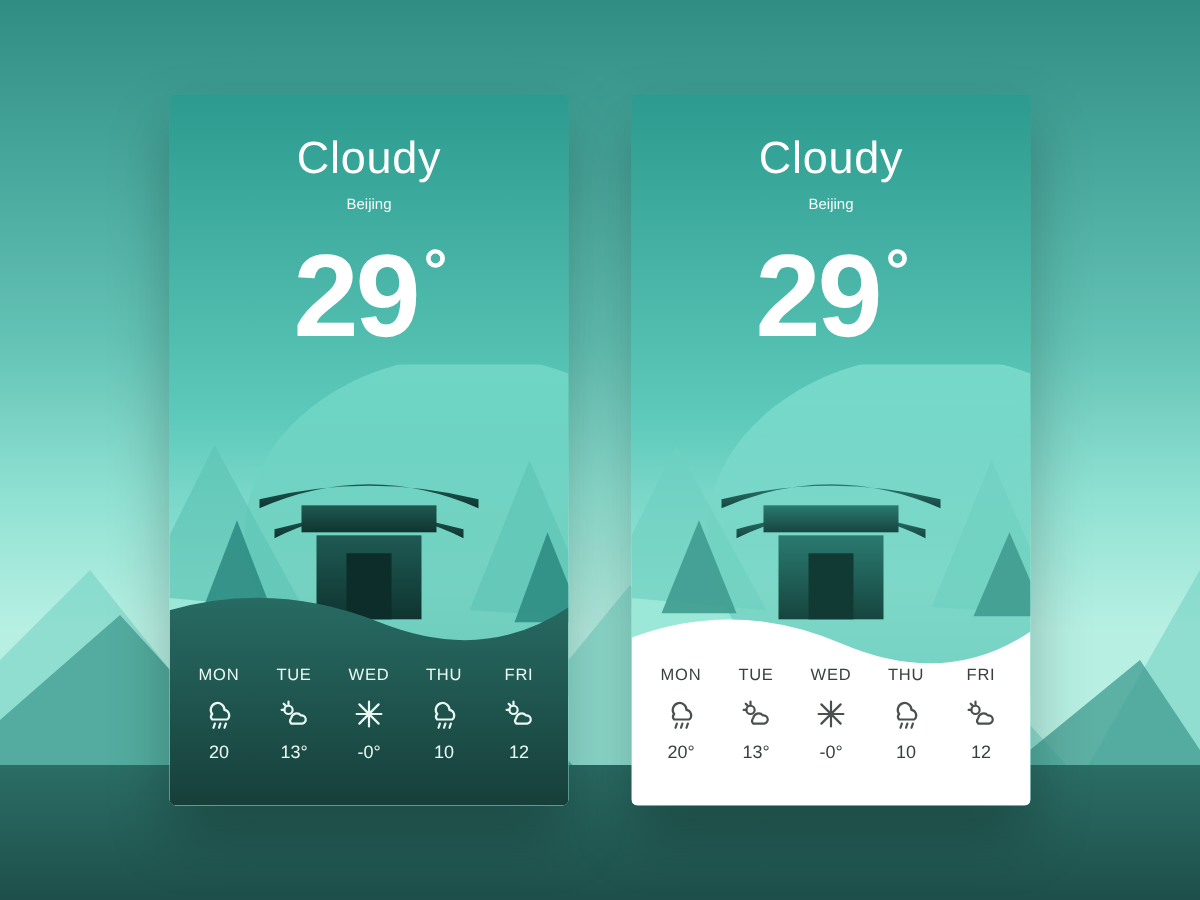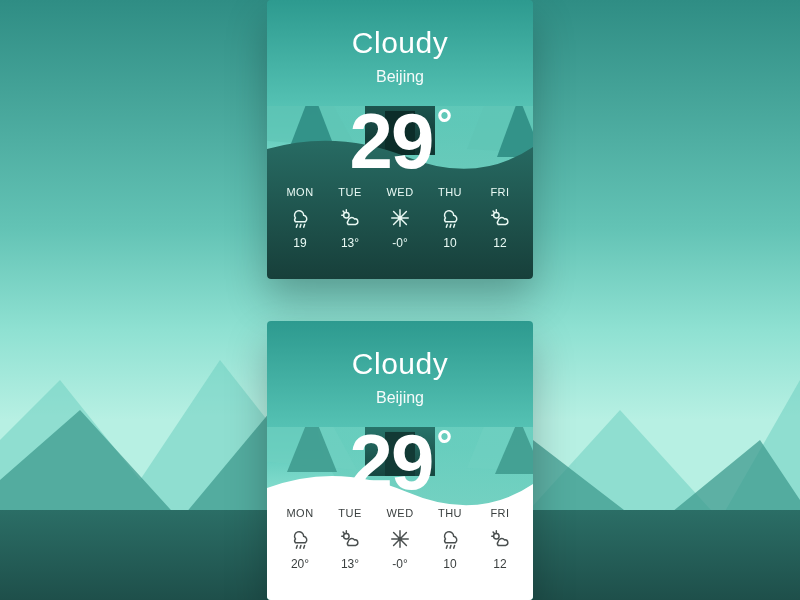--- a/index.html
+++ b/index.html
@@ -12,33 +12,33 @@
     background: linear-gradient(180deg, #2f8d84 0%, #63c3b5 38%, #8fe1d2 55%, #b7f0e3 70%);
   }
   .bg-mountains, .bg-ground { position: absolute; left: 0; right: 0; }
   .bg-mountains { bottom: 60px; height: 220px; }
   .bg-ground {
     bottom: 0; height: 90px;
     background: linear-gradient(180deg, #2b6e66 0%, #1e4f4a 100%);
   }
 
   
-  .cards { position: absolute; inset: 0; display: flex; justify-content: center; align-items: center; gap: 42px; flex-direction: column; }
+  .cards { position: absolute; inset: 0; display: flex; justify-content: center; align-items: center; gap: 42px; }
   .card {
     width: 266px; height: 474px; border-radius: 4px; overflow: hidden;
     box-shadow: 0 20px 40px rgba(0,0,0,.25);
     position: relative; color: #fff;
     background: linear-gradient(180deg, #2d9a8f 0%, #5cc9ba 45%, #9be8d9 70%);
   }
   .card .sky { position:absolute; inset:0; }
   .card svg.scene { position:absolute; left:0; bottom:0; width:100%; height: 62%; display:block; }
 
   .card .head { position: relative; z-index: 3; text-align: center; padding-top: 26px; font-weight: 300; }
   .condition { font-size: 30px; letter-spacing: .5px; }
-  .city { font-size: 16px; margin-top: 8px; opacity: .95; }
+  .city { font-size: 10px; margin-top: 8px; opacity: .95; }
   .temp { font-size: 78px; font-weight: 700; margin-top: 10px; letter-spacing: -2px; }
   .temp .deg { font-size: 40px; vertical-align: 30px; margin-left: 4px; }
 
   
   .forecast {
     position: absolute; left: 0; right: 0; bottom: 0;
     height: 118px; z-index: 4;
     display: flex; justify-content: space-around; align-items: center;
     padding: 10px 8px 14px;
   }
@@ -115,21 +115,21 @@
 
     <div class="forecast">
       <div class="day">
         <div class="lbl">MON</div>
         <div class="ico">
             <svg viewBox="0 0 24 24" fill="none" stroke-width="1.6" stroke-linecap="round">
               <path d="M7 12a5 5 0 1 1 9-3 4 4 0 0 1 2 7H7a3 3 0 0 1 0-4z"></path>
               <path d="M9 19l-1 3M13 19l-1 3M17 19l-1 3"></path>
             </svg>
           </div>
-        <div class="t">19</div>
+        <div class="t">20</div>
       </div>
       <div class="day">
         <div class="lbl">TUE</div>
         <div class="ico">
             <svg viewBox="0 0 24 24" fill="none" stroke-width="1.6" stroke-linecap="round">
               <circle cx="8" cy="9" r="3"></circle>
               <path d="M8 3v2M3 9h2M4.5 4.5l1.4 1.4"></path>
               <path d="M10 15a4 4 0 0 1 7-2 3 3 0 0 1 1 6h-8a3 3 0 0 1 0-4z"></path>
             </svg>
           </div>

